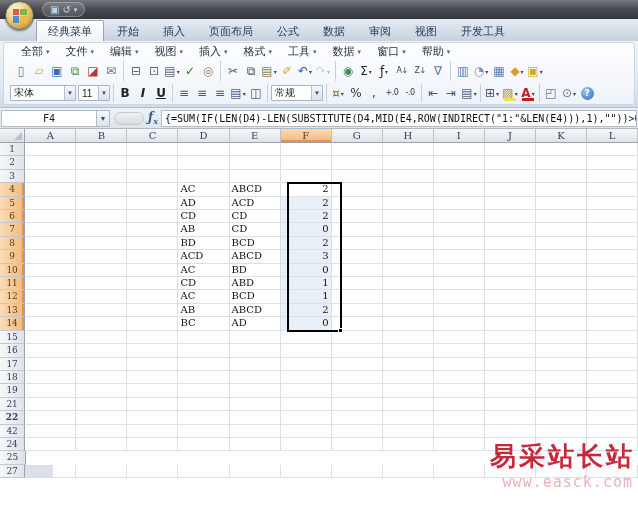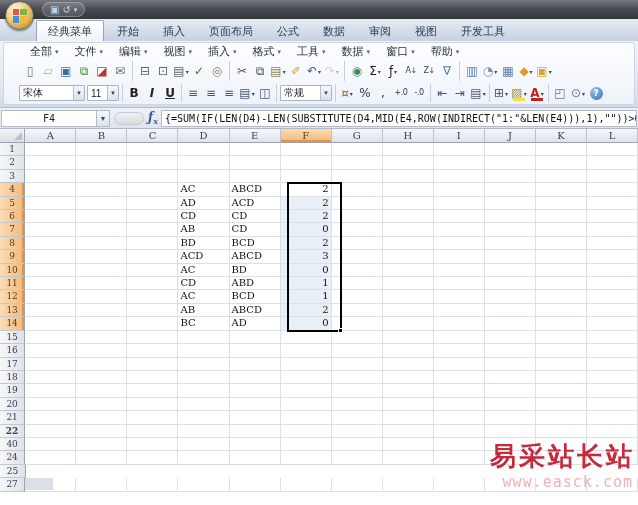--- a/index.html
+++ b/index.html
@@ -17,21 +17,21 @@
   .qat .qbtn.caret{font-size:7px;color:#d8dee6}
   .title-text{position:absolute;right:6px;top:2px;color:#ececec;font-size:11px;text-shadow:0 1px 2px rgba(0,0,0,.8);white-space:nowrap}
 
   
   .tabrow{height:22px;background:linear-gradient(180deg,#e6ebf2,#c7d1df);display:flex;align-items:flex-end;padding-left:36px;gap:2px}
   .tab{padding:3px 11px 2px;color:#253a56;white-space:nowrap;cursor:default}
   .tab.active{background:linear-gradient(180deg,#fdfeff,#f0f4f9);border:1px solid #98a5b7;border-bottom:none;border-radius:2px 2px 0 0;color:#1d2f47}
 
   
   .ribbon{height:67px;background:linear-gradient(180deg,#f1f5fa,#dde5ef 75%,#d2dce8);border-bottom:1px solid #b3bfd0;padding:1px 3px 0}
-  .toolpanel{background:linear-gradient(180deg,#fefeff,#eef3f9);border:1px solid #ccd6e2;border-radius:3px;height:63px;padding:0 13px}
+  .toolpanel{background:linear-gradient(180deg,#fefeff,#eef3f9);border:1px solid #ccd6e2;border-radius:3px;height:63px;padding:0 4px}
   .menurow{height:17px;display:flex;align-items:center;gap:0;padding-left:6px}
   .menu-item{display:flex;align-items:center;gap:3px;padding:1px 9px 1px 7px;color:#1f2a3a;cursor:default}
   .menu-item .mcaret{font-size:7px;color:#5a6676}
   .toolrow{display:flex;align-items:center;height:22px;padding-left:1px}
   .tgroup{display:flex;align-items:center;padding:0 3px;border-right:1px solid #c6cfdb;height:20px}
   .tgroup:last-child{border-right:none}
   .tbtn{min-width:18px;height:18px;display:flex;align-items:center;justify-content:center;border-radius:2px;cursor:default;position:relative;padding:0 1px}
   .tbtn .gl{font-size:12px;line-height:12px;font-family:"DejaVu Sans",sans-serif}
   .tbtn .gl.small{font-size:8px;letter-spacing:-.5px}
   .tbtn .ddc{font-size:6px;color:#445;margin-left:1px}
@@ -661,35 +661,20 @@
         <div class="cell" style="line-height: 12.41px;"></div>
         <div class="cell num" style="line-height: 12.41px;"></div>
         <div class="cell" style="line-height: 12.41px;"></div>
         <div class="cell" style="line-height: 12.41px;"></div>
         <div class="cell" style="line-height: 12.41px;"></div>
         <div class="cell" style="line-height: 12.41px;"></div>
         <div class="cell" style="line-height: 12.41px;"></div>
         <div class="cell" style="line-height: 12.41px;"></div>
       </div>
       <div class="grow" style="height: 13.41px;">
-        <div class="rhead" style="line-height: 12.41px;">20</div>
-        <div class="cell" style="line-height: 12.41px;"></div>
-        <div class="cell" style="line-height: 12.41px;"></div>
-        <div class="cell" style="line-height: 12.41px;"></div>
-        <div class="cell" style="line-height: 12.41px;"></div>
-        <div class="cell" style="line-height: 12.41px;"></div>
-        <div class="cell num" style="line-height: 12.41px;"></div>
-        <div class="cell" style="line-height: 12.41px;"></div>
-        <div class="cell" style="line-height: 12.41px;"></div>
-        <div class="cell" style="line-height: 12.41px;"></div>
-        <div class="cell" style="line-height: 12.41px;"></div>
-        <div class="cell" style="line-height: 12.41px;"></div>
-        <div class="cell" style="line-height: 12.41px;"></div>
-      </div>
-      <div class="grow" style="height: 13.41px;">
         <div class="rhead" style="line-height: 12.41px;">21</div>
         <div class="cell" style="line-height: 12.41px;"></div>
         <div class="cell" style="line-height: 12.41px;"></div>
         <div class="cell" style="line-height: 12.41px;"></div>
         <div class="cell" style="line-height: 12.41px;"></div>
         <div class="cell" style="line-height: 12.41px;"></div>
         <div class="cell num" style="line-height: 12.41px;"></div>
         <div class="cell" style="line-height: 12.41px;"></div>
         <div class="cell" style="line-height: 12.41px;"></div>
         <div class="cell" style="line-height: 12.41px;"></div>
@@ -706,21 +691,21 @@
         <div class="cell" style="line-height: 12.41px;"></div>
         <div class="cell num" style="line-height: 12.41px;"></div>
         <div class="cell" style="line-height: 12.41px;"></div>
         <div class="cell" style="line-height: 12.41px;"></div>
         <div class="cell" style="line-height: 12.41px;"></div>
         <div class="cell" style="line-height: 12.41px;"></div>
         <div class="cell" style="line-height: 12.41px;"></div>
         <div class="cell" style="line-height: 12.41px;"></div>
       </div>
       <div class="grow" style="height: 13.41px;">
-        <div class="rhead" style="line-height: 12.41px;">40</div>
+        <div class="rhead" style="line-height: 12.41px;">42</div>
         <div class="cell" style="line-height: 12.41px;"></div>
         <div class="cell" style="line-height: 12.41px;"></div>
         <div class="cell" style="line-height: 12.41px;"></div>
         <div class="cell" style="line-height: 12.41px;"></div>
         <div class="cell" style="line-height: 12.41px;"></div>
         <div class="cell num" style="line-height: 12.41px;"></div>
         <div class="cell" style="line-height: 12.41px;"></div>
         <div class="cell" style="line-height: 12.41px;"></div>
         <div class="cell" style="line-height: 12.41px;"></div>
         <div class="cell" style="line-height: 12.41px;"></div>

